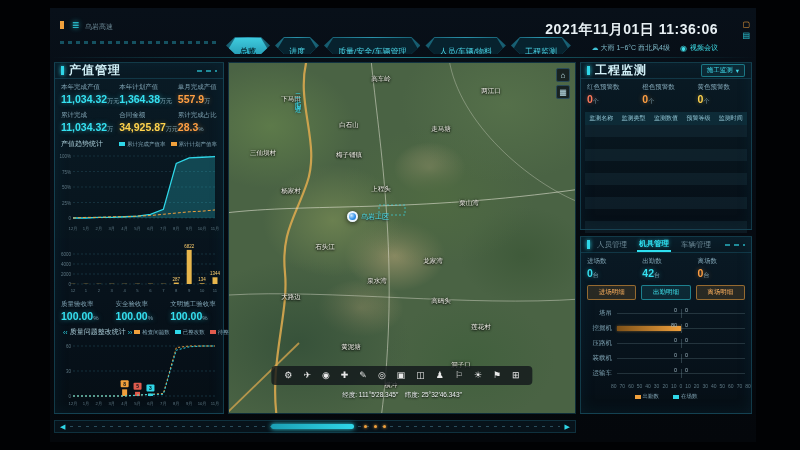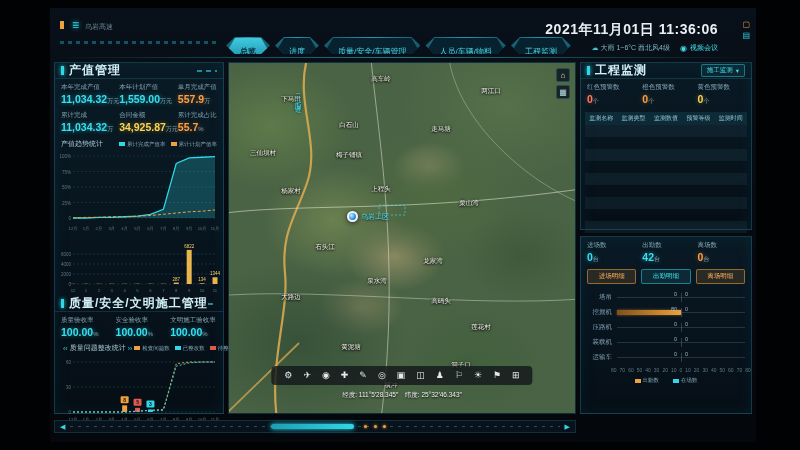--- a/index.html
+++ b/index.html
@@ -165,37 +165,37 @@
           <span class="ph-t">产值管理</span>
           <span class="ph-deco"></span>
       </div>
       <div class="stats3">
         <div class="stat">
             <div class="lb">本年完成产值</div>
             <div class="vl c-cyan"><span>11,034.32</span><span class="un">万元</span></div>
           </div>
         <div class="stat">
             <div class="lb">本年计划产值</div>
-            <div class="vl c-cyan"><span>1,559.00</span><span class="un">万元</span></div>
+            <div class="vl c-cyan"><span>1,364.38</span><span class="un">万元</span></div>
           </div>
         <div class="stat">
             <div class="lb">单月完成产值</div>
             <div class="vl c-orange"><span>557.9</span><span class="un">万</span></div>
           </div>
         <div class="stat">
             <div class="lb">累计完成</div>
             <div class="vl c-cyan"><span>11,034.32</span><span class="un">万</span></div>
           </div>
         <div class="stat">
             <div class="lb">合同金额</div>
             <div class="vl c-yellow"><span>34,925.87</span><span class="un">万元</span></div>
           </div>
         <div class="stat">
             <div class="lb">累计完成占比</div>
-            <div class="vl c-orange"><span>55.7</span><span class="un">%</span></div>
+            <div class="vl c-orange"><span>28.3</span><span class="un">%</span></div>
           </div>
       </div>
       <div class="chart-head">
         <span class="chart-title">产值趋势统计</span>
         <span class="legend">
           <span class="lg">
               <span class="sw" style="background:#2fd7e8"></span>
               <span>累计完成产值率</span>
             </span>
           <span class="lg">
@@ -262,25 +262,20 @@
           <text x="56.72727272727273" y="50" text-anchor="middle" font-size="4.2" fill="#5e7884">3</text>
           <text x="69.63636363636363" y="50" text-anchor="middle" font-size="4.2" fill="#5e7884">4</text>
           <text x="82.54545454545455" y="50" text-anchor="middle" font-size="4.2" fill="#5e7884">5</text>
           <text x="95.45454545454545" y="50" text-anchor="middle" font-size="4.2" fill="#5e7884">6</text>
           <text x="108.36363636363636" y="50" text-anchor="middle" font-size="4.2" fill="#5e7884">7</text>
           <text x="121.27272727272727" y="50" text-anchor="middle" font-size="4.2" fill="#5e7884">8</text>
           <text x="134.1818181818182" y="50" text-anchor="middle" font-size="4.2" fill="#5e7884">9</text>
           <text x="147.0909090909091" y="50" text-anchor="middle" font-size="4.2" fill="#5e7884">10</text>
           <text x="160" y="50" text-anchor="middle" font-size="4.2" fill="#5e7884">11</text>
         </svg>
-      <div class="panel-head">
-        <span class="ph-bar"></span>
-          <span class="ph-t">质量/安全/文明施工管理</span>
-          <span class="ph-deco"></span>
-      </div>
       <div class="stats3">
         <div class="stat">
             <div class="lb">质量验收率</div>
             <div class="vl c-cyan"><span>100.00</span><span class="un">%</span></div>
           </div>
         <div class="stat">
             <div class="lb">安全验收率</div>
             <div class="vl c-cyan"><span>100.00</span><span class="un">%</span></div>
           </div>
         <div class="stat">
@@ -439,20 +434,29 @@
             <div class="r"></div>
             <div class="r"></div>
             <div class="r"></div>
             <div class="r"></div>
             <div class="r"></div>
             <div class="r"></div>
           </div>
       </div>
 
       <div class="panel" style="flex:1;display:flex;flex-direction:column;">
+        <div class="panel-head">
+          <span class="ph-bar"></span>
+          <span class="mtabs">
+            <span class="mtab">人员管理</span>
+            <span class="mtab act">机具管理</span>
+            <span class="mtab">车辆管理</span>
+          </span>
+          <span class="ph-deco"></span>
+        </div>
         <div class="stats3">
           <div class="stat">
               <div class="lb">进场数</div>
               <div class="vl c-cyan"><span>0</span><span class="un">台</span></div>
             </div>
           <div class="stat">
               <div class="lb">出勤数</div>
               <div class="vl c-cyan"><span>42</span><span class="un">台</span></div>
             </div>
           <div class="stat">

